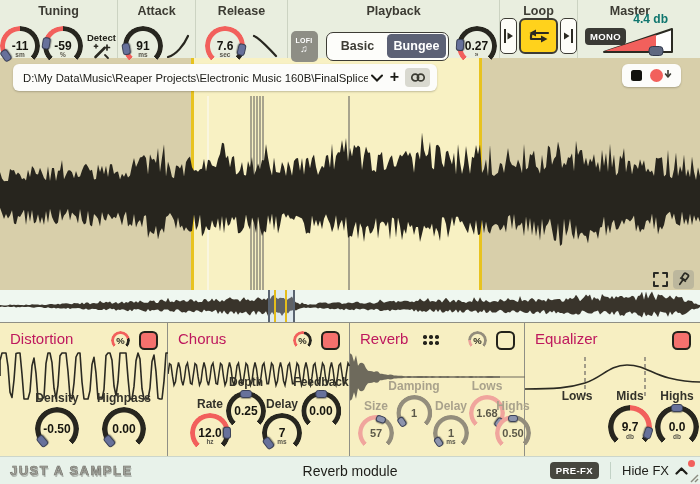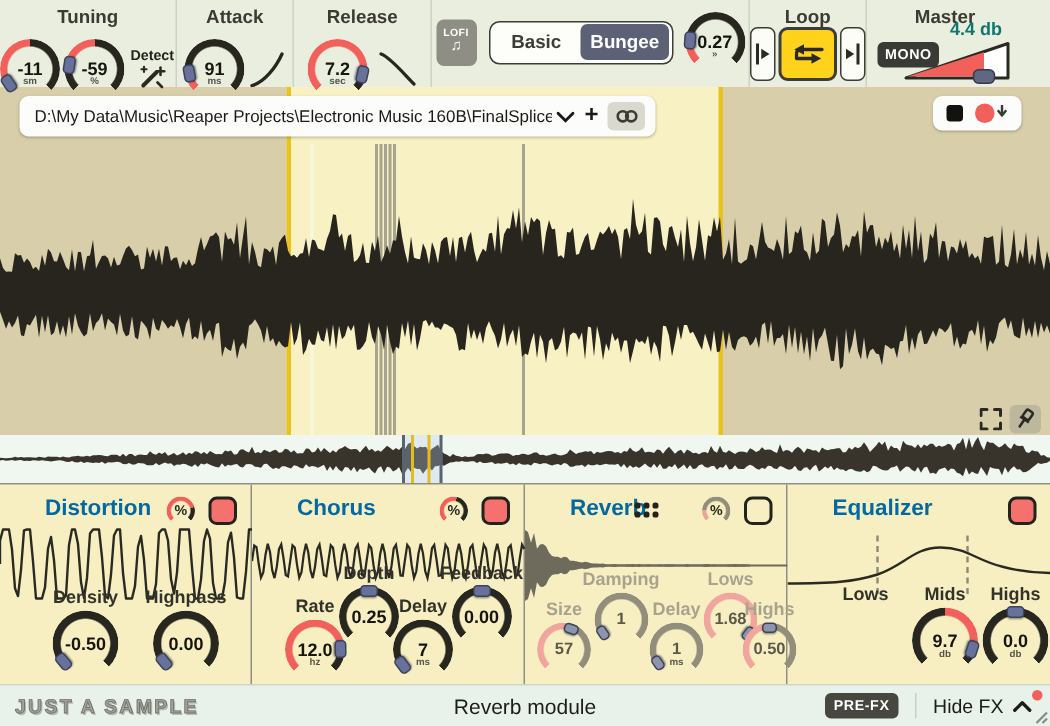--- a/index.html
+++ b/index.html
@@ -71,21 +71,21 @@
 
   
   .overview{position:absolute;top:290px;left:0;width:700px;height:32px;background:#eff7f0;overflow:hidden;}
   .ovwin{position:absolute;top:0;bottom:0;border-left:2px solid #5a6470;border-right:2px solid #5a6470;background:rgba(185,205,235,.30);}
   .ovloop{position:absolute;top:0;bottom:0;width:2px;background:#e4bd1c;}
 
   
   .fxrow{position:absolute;top:322px;left:0;width:700px;height:134px;display:flex;background:#f7efc2;border-top:1px solid #8f8f85;}
   .panel{position:relative;border-right:1px solid #8f8f85;height:100%;}
   .panel:last-child{border-right:none;}
-  .ptitle{position:absolute;left:10px;top:7px;font-size:15px;font-weight:700;color:#0369a1;margin-left:20px;}
+  .ptitle{position:absolute;left:10px;top:7px;font-size:15px;font-weight:400;color:#be185d;}
   .ptools{position:absolute;right:9px;top:8px;display:flex;gap:9px;align-items:center;}
   .toggle{width:19px;height:19px;border:2.5px solid #23221b;border-radius:5.5px;}
   .toggle.on{background:#f4716d;}
   .dots{position:absolute;left:73px;top:12px;display:grid;grid-template-columns:repeat(3,6px);grid-auto-rows:6px;}
   .dots i{width:3.5px;height:3.5px;border-radius:50%;background:#23221b;}
   .graphic{position:absolute;left:0;}
 
   
   .statusbar{position:absolute;top:456px;left:0;width:700px;height:28px;background:#e8f2ea;border-top:1px solid #ccd6cb;display:flex;align-items:center;}
   .logo{margin-left:10px;font-size:13px;font-weight:900;letter-spacing:1.5px;color:#a3a39b;-webkit-text-stroke:.6px #71716a;text-shadow:1px 1.5px 0 rgba(60,60,55,.3);white-space:nowrap;}
@@ -145,31 +145,32 @@
           <path d="M2,25 C10,23 18,13 22,4" fill="none" stroke="#27261f" stroke-width="2.2" stroke-linecap="round"></path>
         </svg>
       </div>
     </div>
 
     <div class="sec" style="width:92px">
       <div class="sec-label">Release</div>
       <div class="sec-row" style="gap:7px">
         <div class="knob k40" style="--ringbg: conic-gradient(from 225deg, #27261f 0deg, #27261f 0.0deg, #f2605c 0.0deg, #f2605c 237.6deg, #27261f 237.6deg, #27261f 270deg, transparent 270deg, transparent 360deg);">
             <i class="kring"></i>
-            <b class="kval">7.2</b>
+            <b class="kval">7.6</b>
             <u class="kunit">sec</u>
             <i class="khandle" style="transform:rotate(462.6deg) translateY(var(--kr))"></i>
           </div>
         <svg class="curve" width="26" height="28" viewBox="0 0 26 28">
           <path d="M2,4 C8,6 17,17 24,24" fill="none" stroke="#27261f" stroke-width="2.2" stroke-linecap="round"></path>
         </svg>
       </div>
     </div>
 
     <div class="sec" style="width:212px">
+      <div class="sec-label">Playback</div>
       <div class="sec-row" style="gap:8px">
         <div class="lofi">
           <b>LOFI</b>
           <span>♫</span>
         </div>
         <div class="segmented">
           <div class="seg">Basic</div>
           <div class="seg active">Bungee</div>
         </div>
         <div class="knob k40" style="--ringbg: conic-gradient(from 225deg, #27261f 0deg, #27261f 0.0deg, #f2605c 0.0deg, #f2605c 37.8deg, #27261f 37.8deg, #27261f 270deg, transparent 270deg, transparent 360deg);">

